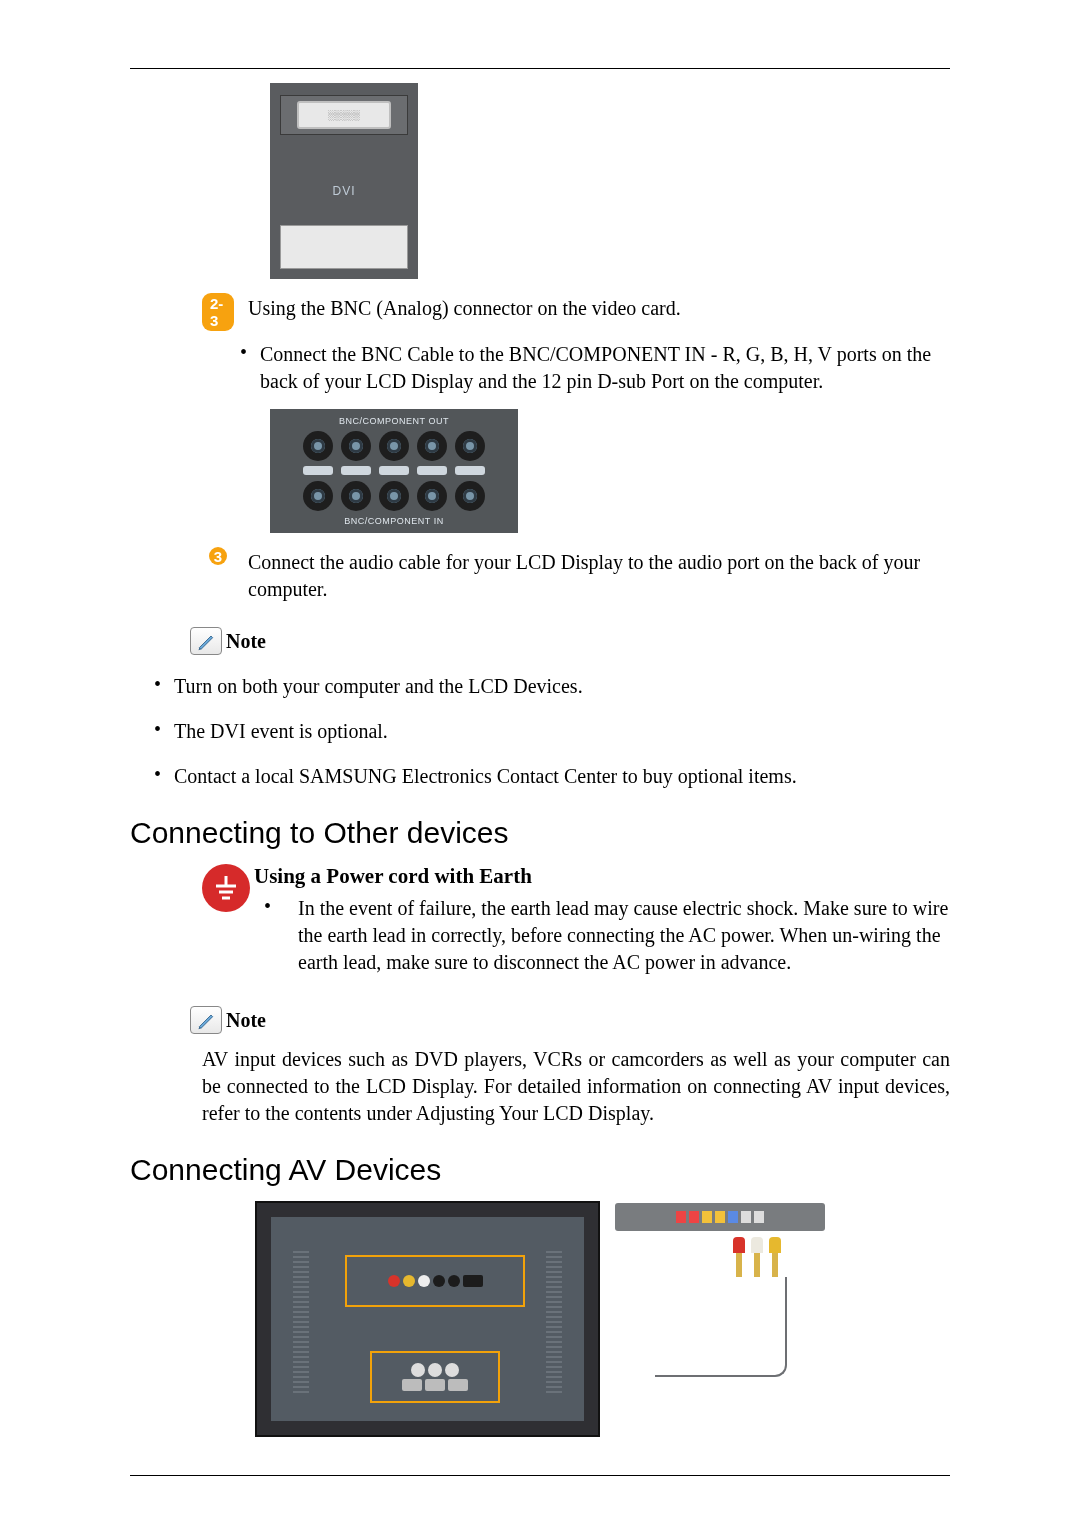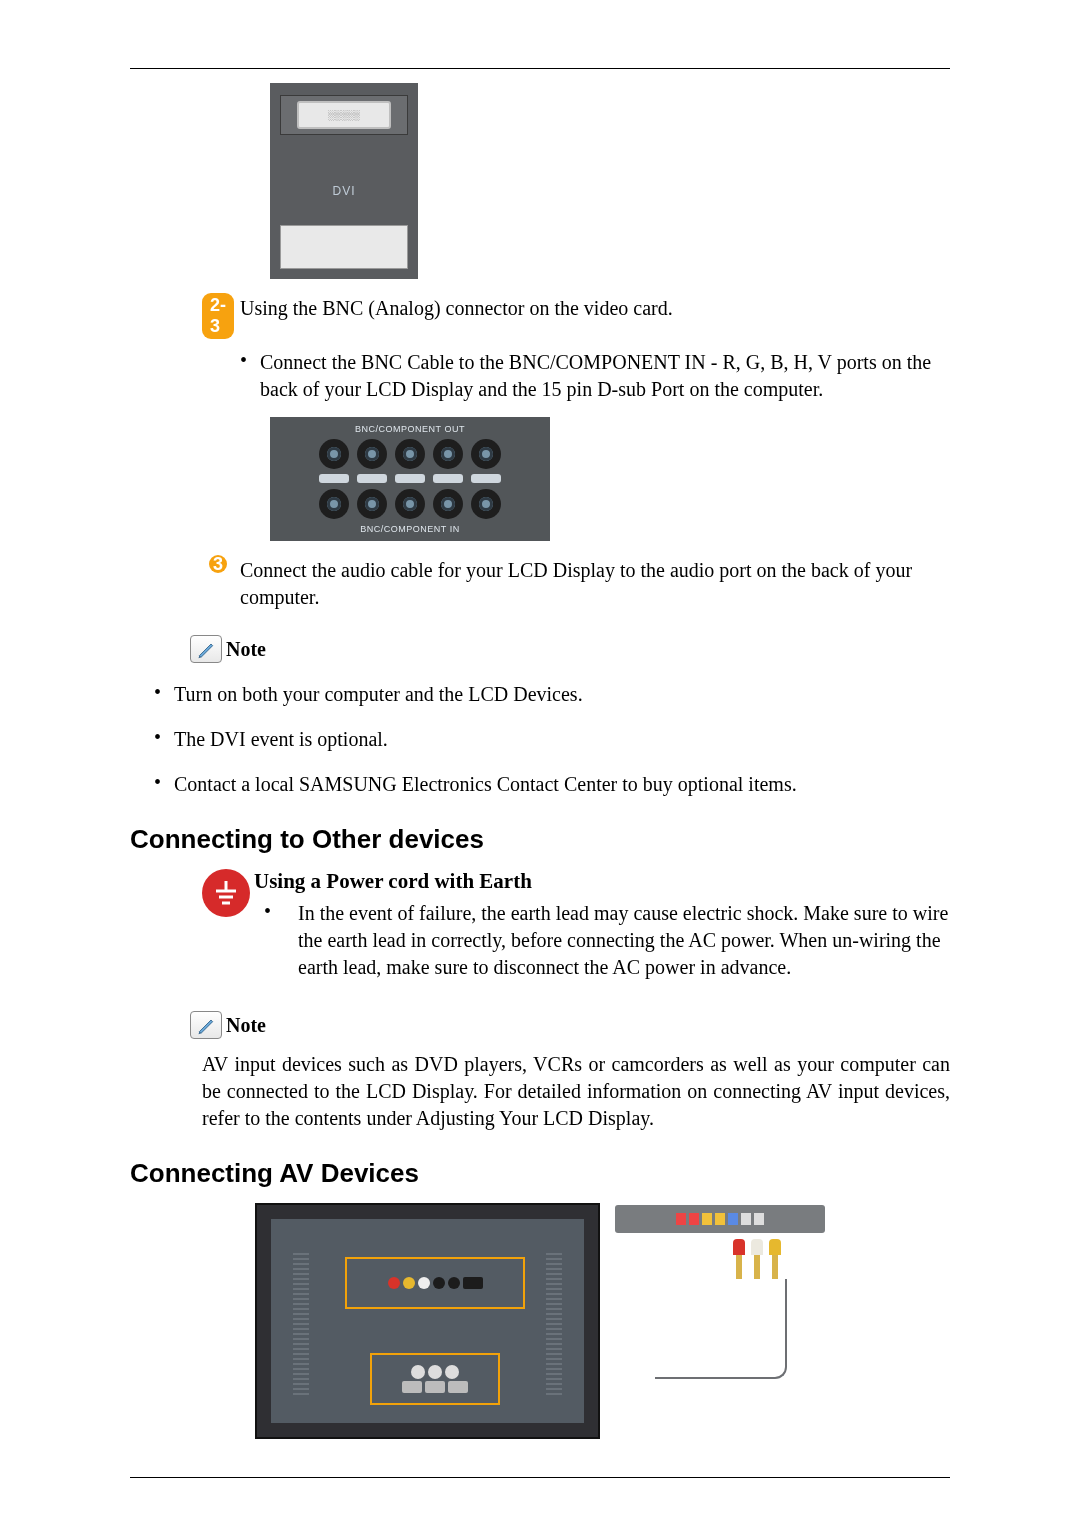--- a/index.html
+++ b/index.html
@@ -18,22 +18,22 @@
     font-size: 21px;
     padding-bottom: 6px;
   }
   .rule {
     border: none;
     border-top: 1px solid #000;
     margin: 0;
   }
   .section-heading {
     font-family: Arial, Helvetica, sans-serif;
-    font-weight: bold;
-    font-size: 26px;
+    font-weight: normal;
+    font-size: 30px;
     margin: 26px 0 14px 0;
   }
   .sub-heading {
     font-weight: bold;
     font-size: 21px;
     margin: 0 0 6px 0;
   }
   .body-text {
     font-size: 20px;
     line-height: 1.35;
@@ -64,21 +64,21 @@
     margin: 8px 0;
   }
   .bullet-list-2 .bullet-row { margin: 18px 0; }
   .step-marker {
     display: inline-flex;
     align-items: center;
     justify-content: center;
     color: #fff;
     font-family: Arial, sans-serif;
     font-weight: bold;
-    font-size: 18px;
+    font-size: 15px;
     vertical-align: middle;
     margin-right: 6px;
   }
   .pill {
     background: #f7a20f;
     border-radius: 9px;
     padding: 2px 8px;
   }
   .circle {
     background: #f7a20f;
@@ -95,20 +95,21 @@
     width: 38px;
     flex-shrink: 0;
     display: flex;
     justify-content: center;
   }
   .step-line .step-text {
     flex: 1;
     font-size: 20px;
     line-height: 1.35;
     padding-top: 2px;
+    margin-left: 8px;
   }
   .note-row {
     display: flex;
     align-items: center;
     margin: 24px 0 6px 72px;
   }
   .note-icon {
     width: 30px;
     height: 26px;
     border: 1px solid #888;
@@ -170,21 +171,21 @@
   }
   .dvi-label {
     position: absolute; left:0; right:0; top: 55%; transform: translateY(-50%);
     text-align:center; font-family: Arial, sans-serif; font-size: 12px; color: #bfcbd6; letter-spacing: 1px;
   }
   .fig-dvi .cable-box {
     position:absolute; left:10px; right:10px; bottom:10px; height:42px;
     background: #e9e9e9; border:1px solid #9a9a9a;
   }
   .fig-bnc {
-    width: 280px; height: 124px; background: #525659; margin-left: 140px;
+    width: 248px; height: 124px; background: #525659; margin-left: 140px;
     display:flex; flex-direction:column; align-items:center; justify-content:space-around;
     padding: 4px 0; box-sizing:border-box;
   }
   .bnc-label { font-family: Arial; font-size:9px; color:#dfe6ec; letter-spacing:0.5px; }
   .bnc-row { display:flex; gap:8px; }
   .bnc-port {
     width:30px; height:30px; border-radius:50%; background:#1e1e1e;
     display:flex; align-items:center; justify-content:center;
   }
   .bnc-port::after {
@@ -280,21 +281,21 @@
   <div class="step-line">
     <div class="marker-col">
         <span class="step-marker pill">2-3</span>
       </div>
     <div class="step-text">Using the BNC (Analog) connector on the video card.</div>
   </div>
 
   <div class="bullet-list" style="padding-left:110px;">
     <div class="bullet-row">
       <div class="bullet">•</div>
-      <div class="txt">Connect the BNC Cable to the BNC/COMPONENT IN - R, G, B, H, V ports on the back of your LCD Display and the 15 pin D-sub Port on the computer.</div>
+      <div class="txt">Connect the BNC Cable to the BNC/COMPONENT IN - R, G, B, H, V ports on the back of your LCD Display and the 12 pin D-sub Port on the computer.</div>
     </div>
   </div>
 
   <div class="fig fig-bnc">
     <div class="bnc-label">BNC/COMPONENT OUT</div>
     <div class="bnc-row">
       <span class="bnc-port"></span>
       <span class="bnc-port"></span>
       <span class="bnc-port"></span>
       <span class="bnc-port"></span>

